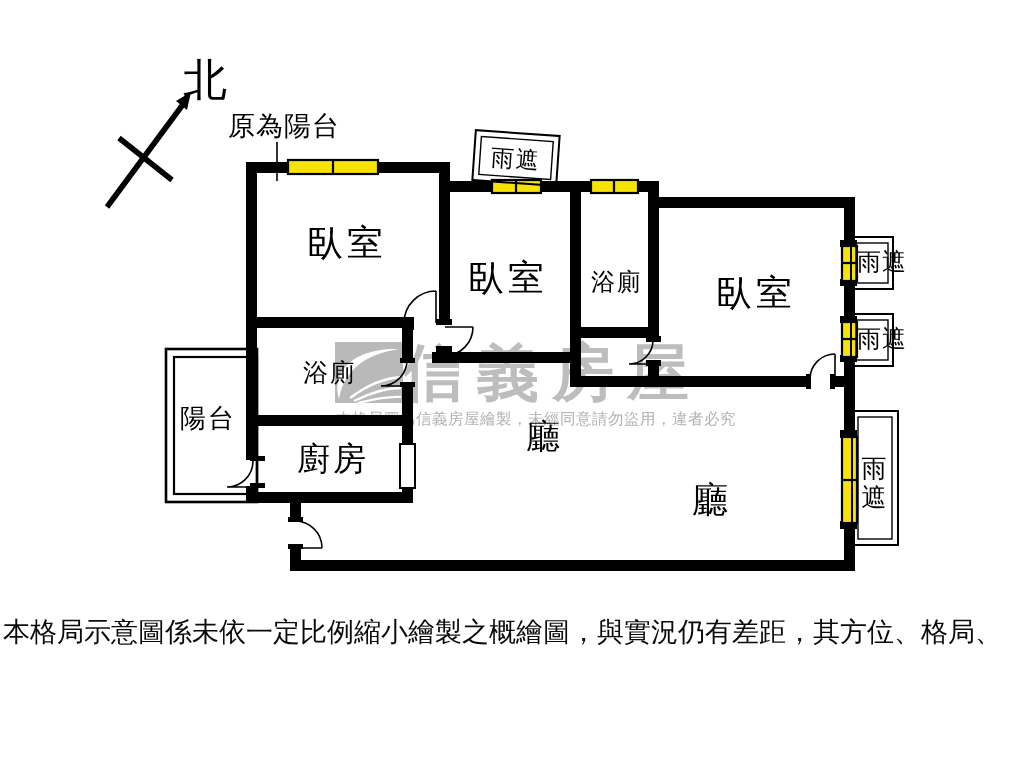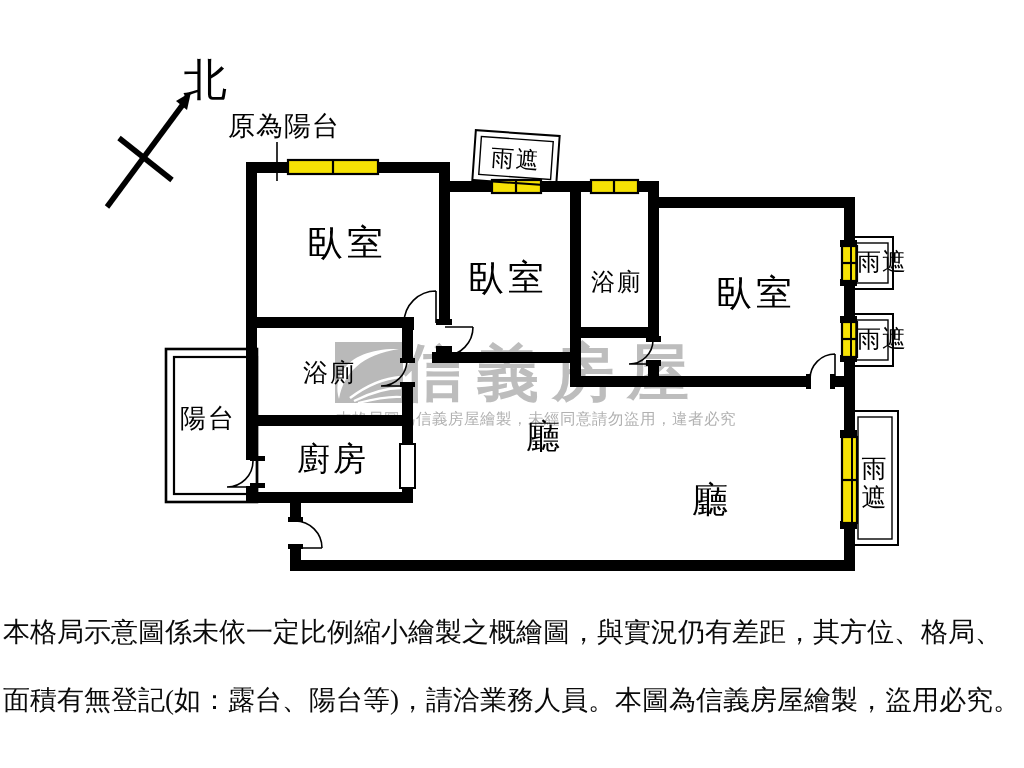--- a/index.html
+++ b/index.html
@@ -139,15 +139,14 @@
     <text x="617" y="290" font-size="24" letter-spacing="2" class="cjk">浴廁</text>
     <text x="330" y="381" font-size="25" letter-spacing="2" class="cjk">浴廁</text>
     <text x="208" y="427" font-size="26" letter-spacing="2" class="cjk">陽台</text>
     <text x="333" y="470" font-size="33" letter-spacing="3" class="cjk">廚房</text>
     <text x="543" y="448" font-size="34" class="cjk">廳</text>
     <text x="710" y="512" font-size="36" class="cjk">廳</text>
   </g>
 </svg>
 
   <div class="disclaimer-line" style="top:616px;">本格局示意圖係未依一定比例縮小繪製之概繪圖，與實況仍有差距，其方位、格局、</div>
-  <div class="disclaimer-line" style="top:684px;">面積有無登記(如：露台、陽台等)，請洽業務人員。本圖為信義房屋繪製，盜用必究。</div>
 
 </div>
 
 </body></html>

